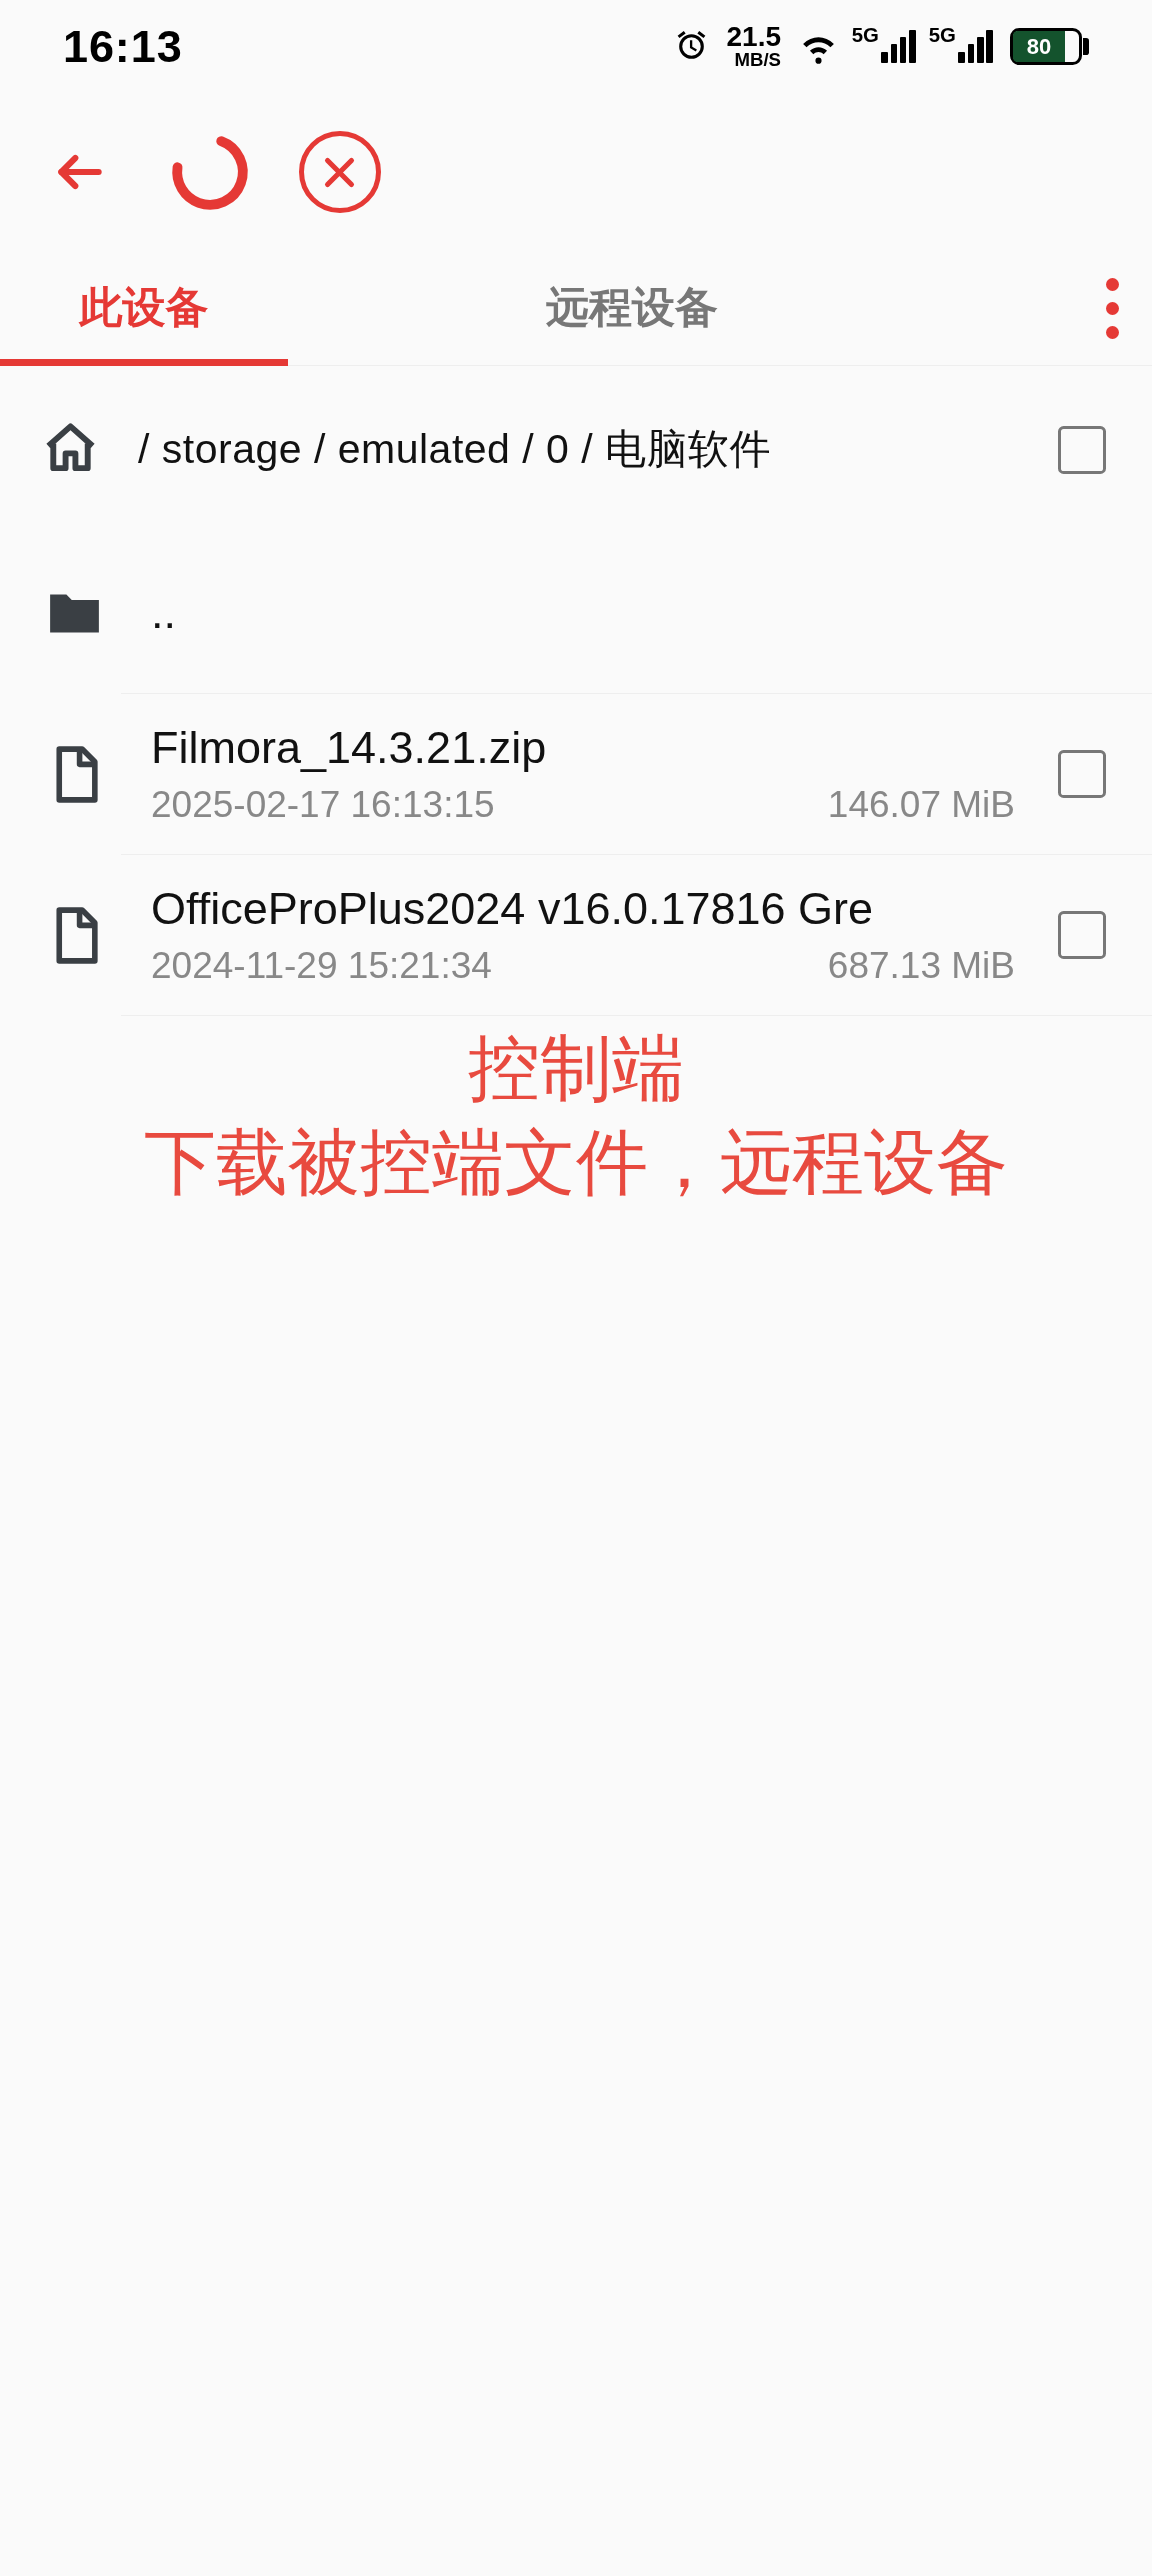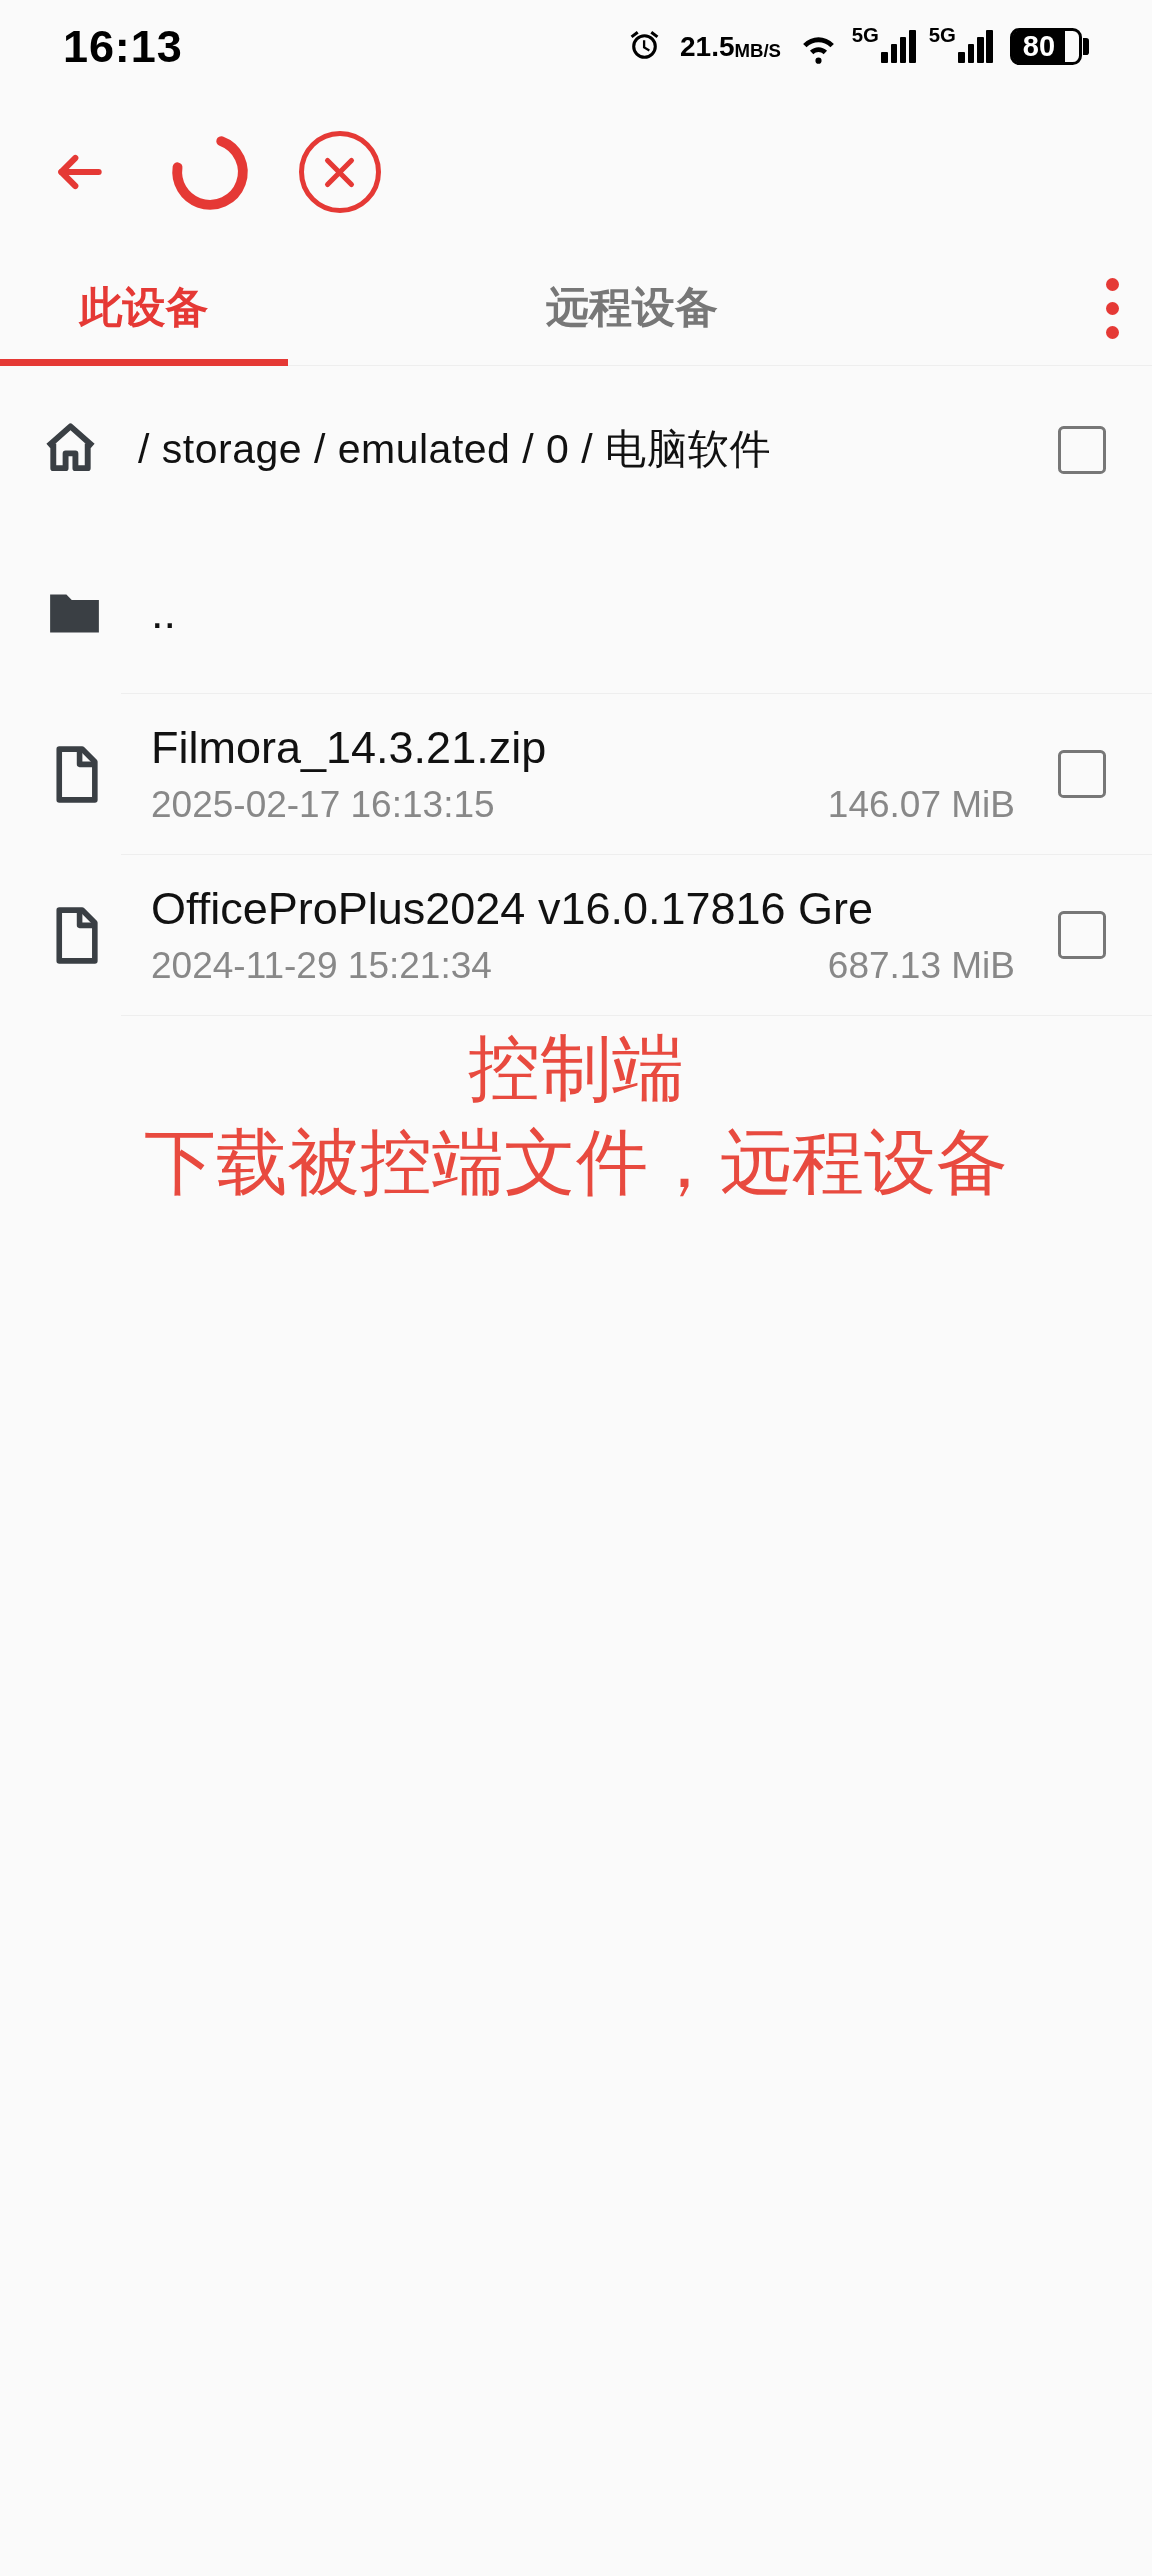--- a/index.html
+++ b/index.html
@@ -3,31 +3,31 @@
 <meta charset="utf-8">
 <style>
   * { box-sizing: border-box; margin: 0; padding: 0; }
   html, body { width: 1152px; height: 2576px; background: #fafafa; font-family: -apple-system, "Helvetica Neue", Arial, sans-serif; color: #222; overflow: hidden; }
   .screen { width: 1152px; height: 2576px; display: flex; flex-direction: column; }
 
   
   .status-bar { height: 93px; display: flex; align-items: center; justify-content: space-between; padding: 0 63px; font-size: 43px; font-weight: 600; color: #000; }
   .status-left { font-size: 45px; letter-spacing: 0.9px; }
   .status-right { display: flex; align-items: center; gap: 16.7px; }
-  .status-right .mbs { display: flex; align-items: flex-end; line-height: 1; }
+  .status-right .mbs { display: flex; flex-direction: column; align-items: flex-end; line-height: 1; }
   .status-right .mbs .top { font-size: 28px; font-weight: 700; }
   .status-right .mbs .bot { font-size: 18.6px; font-weight: 700; }
   .status-right svg { display: block; }
   .sig { display: flex; align-items: flex-end; gap: 3.7px; position: relative; }
   .sig .label { font-size: 20.4px; font-weight: 700; position: absolute; top: -5.6px; left: -3.7px; }
   .sig .bars { display: flex; align-items: flex-end; gap: 2.8px; padding-left: 26px; }
   .sig .bars span { width: 6.5px; background: #000; border-radius: 0.9px; }
   .bat { display: flex; align-items: center; }
   .bat-body { width: 72px; height: 37px; border: 3.7px solid #000; border-radius: 9.3px; position: relative; display:flex; align-items:center; }
-  .bat-fill { height: 100%; background: #000000; border-radius: 4.6px 0 0 4.6px; display:flex; align-items:center; justify-content:center; color:#fff; font-size:29px; font-weight:700;}
+  .bat-fill { height: 100%; background: #14532d; border-radius: 4.6px 0 0 4.6px; display:flex; align-items:center; justify-content:center; color:#fff; font-size:22px; font-weight:700;}
   .bat-cap { width: 5.6px; height: 16.7px; background: #000; border-radius: 0 2.8px 2.8px 0; margin-left: 1.9px; }
 
   
   .toolbar { height: 158px; display: flex; align-items: center; padding: 0 33px; gap: 37px; }
   .toolbar .title { flex: 1; font-size: 59px; font-weight: 500; color: #e53935; letter-spacing: 1.9px; }
   .icon-btn { width: 93px; height: 93px; display: flex; align-items: center; justify-content: center; }
   .circle-btn { width: 82px; height: 82px; border-radius: 50%; display:flex; align-items:center; justify-content:center; }
 
   
   .tabs { height: 115px; display: flex; align-items: stretch; position: relative; border-bottom: 0.9px solid #eee; }

